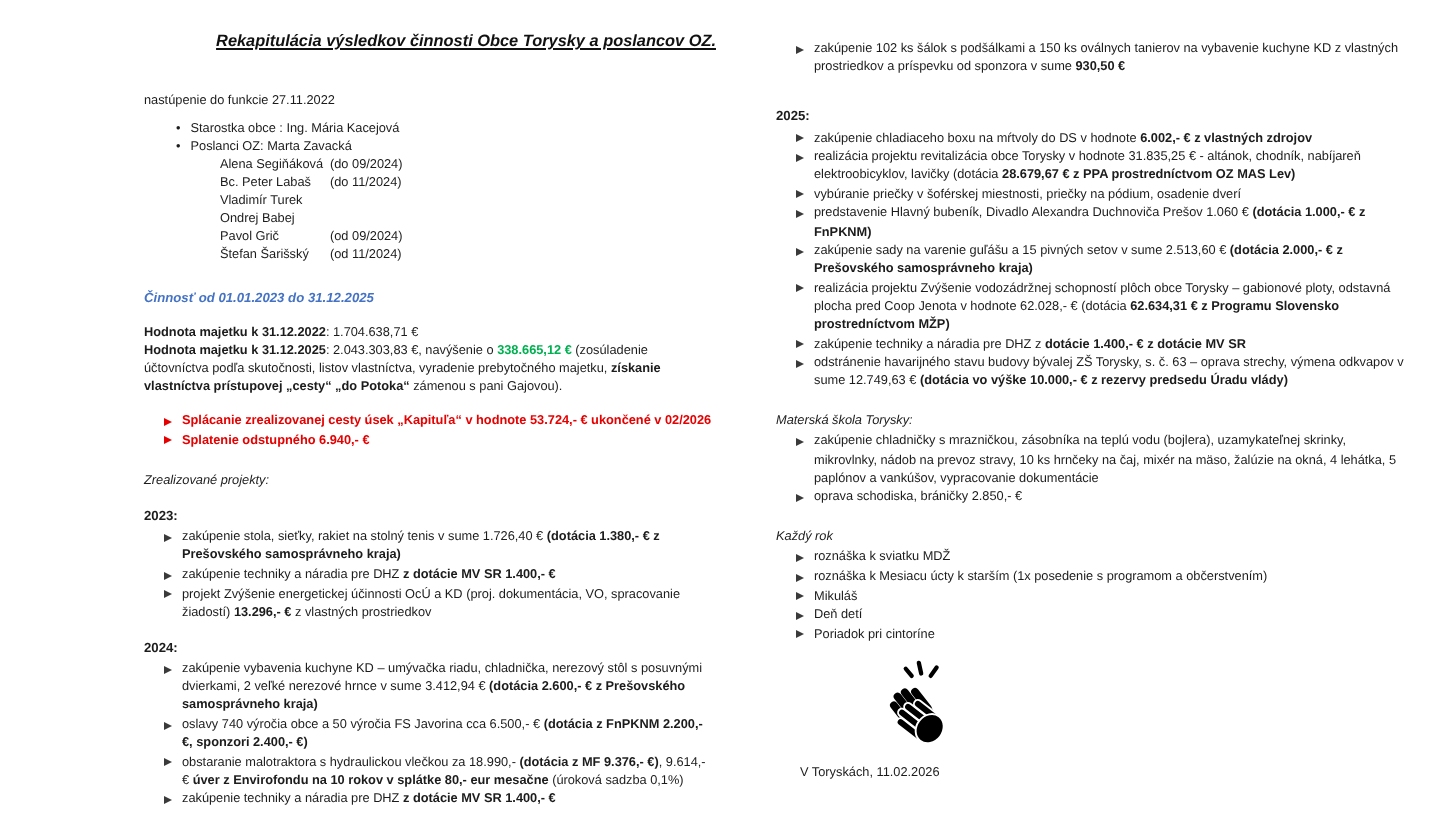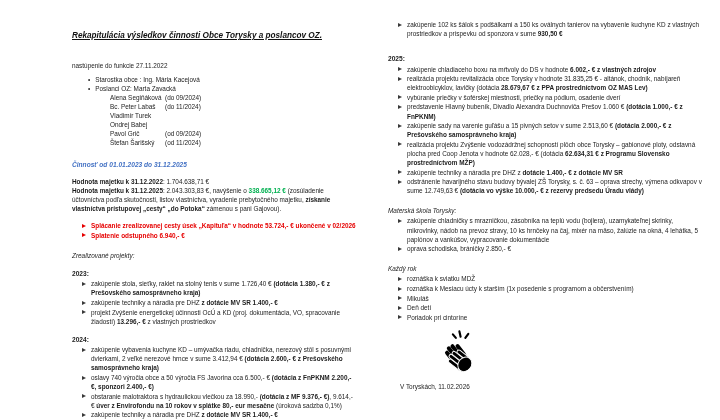--- a/index.html
+++ b/index.html
@@ -6,21 +6,21 @@
   .page{
     position:relative;width:720px;height:420px;background:#ffffff;
     font-family:"Liberation Sans",sans-serif;font-size:6.4px;line-height:1.42;
     color:#1c1c1c;overflow:hidden;
   }
   .col{position:absolute;top:0;}
   .col-left{left:72px;width:286px;}
   .col-right{left:388px;width:316px;}
 
   .title{
-    margin-top:30px;text-align:left;font-size:8.2px;font-weight:bold;
+    margin-top:15px;text-align:right;font-size:8.2px;font-weight:bold;
     font-style:italic;text-decoration:underline;color:#111;
   }
   .tenure{margin-top:19px;}
   .officials{margin:5px 0 0 16px;}
   .off-item{display:flex;gap:5px;}
   .dot{flex:0 0 auto;font-size:6.4px;}
   .members{margin-left:38px;}
   .m-row{display:flex;}
   .m-name{width:55px;flex:0 0 auto;}
 

